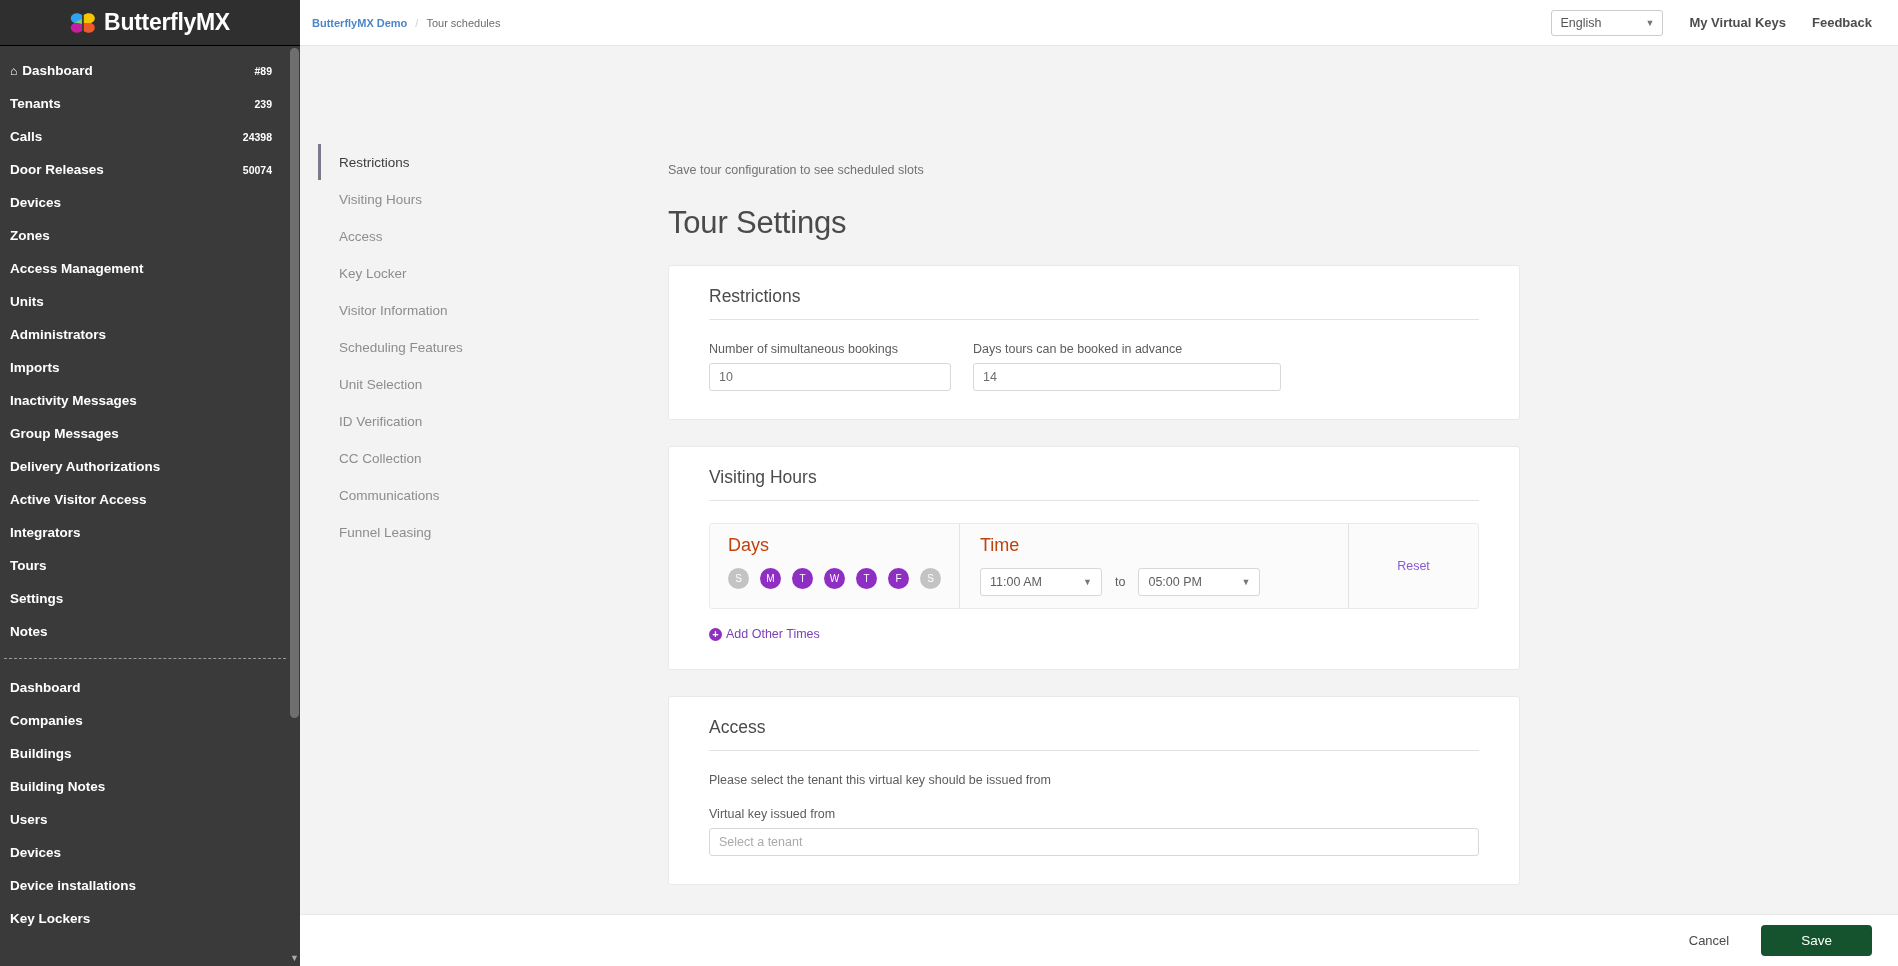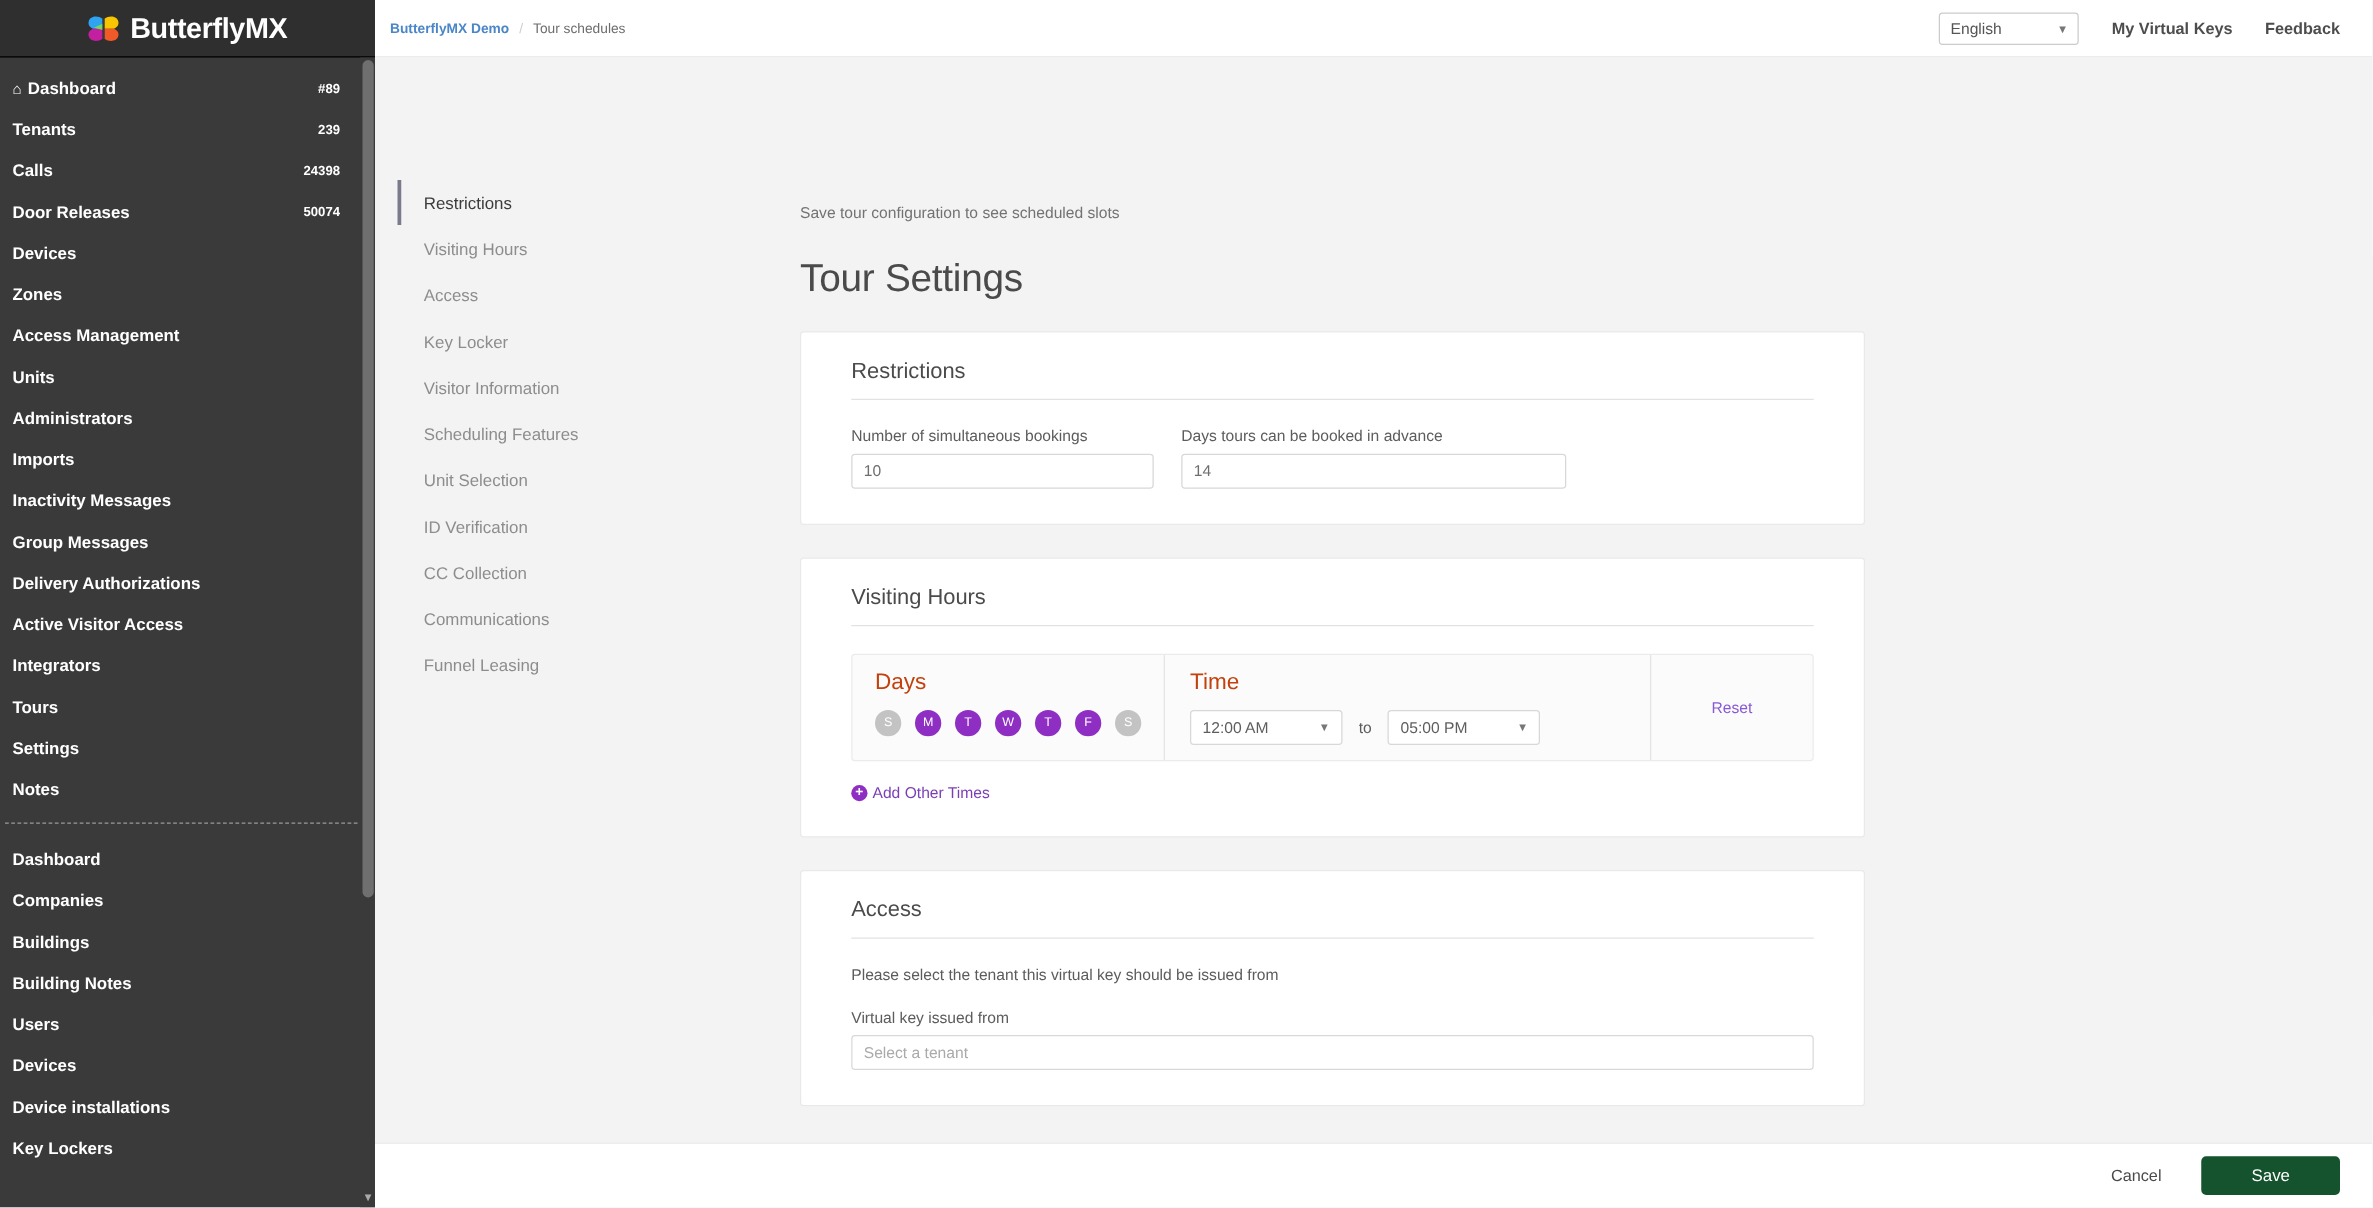--- a/index.html
+++ b/index.html
@@ -134,20 +134,21 @@
   .caret { font-size: 9px; color: #777; }
   .top-link { font-size: 13px; color: #4d4d4d; cursor: pointer; font-weight: bold; }
 
   
   .content-area {
     flex: 1;
     display: flex;
     background: #f3f3f4;
     position: relative;
     overflow: hidden;
+    gap: 28px;
   }
   .tabs-col {
     width: 340px;
     flex: 0 0 340px;
     background: #f3f3f4;
     padding-top: 98px;
     padding-left: 18px;
     position: relative;
   }
   .tab-item {
@@ -591,21 +592,21 @@
                   <div class="day-circle on">W</div>
                   <div class="day-circle on">T</div>
                   <div class="day-circle on">F</div>
                   <div class="day-circle off">S</div>
                 </div>
             </div>
             <div class="hours-time">
               <div class="sub-label">Time</div>
               <div class="time-row">
                 <div class="time-select">
-                  <span>12:00 AM</span>
+                  <span>11:00 AM</span>
                   <span class="caret">▼</span>
                 </div>
                 <span class="to-word">to</span>
                 <div class="time-select">
                   <span>05:00 PM</span>
                   <span class="caret">▼</span>
                 </div>
               </div>
             </div>
             <div class="hours-reset">

